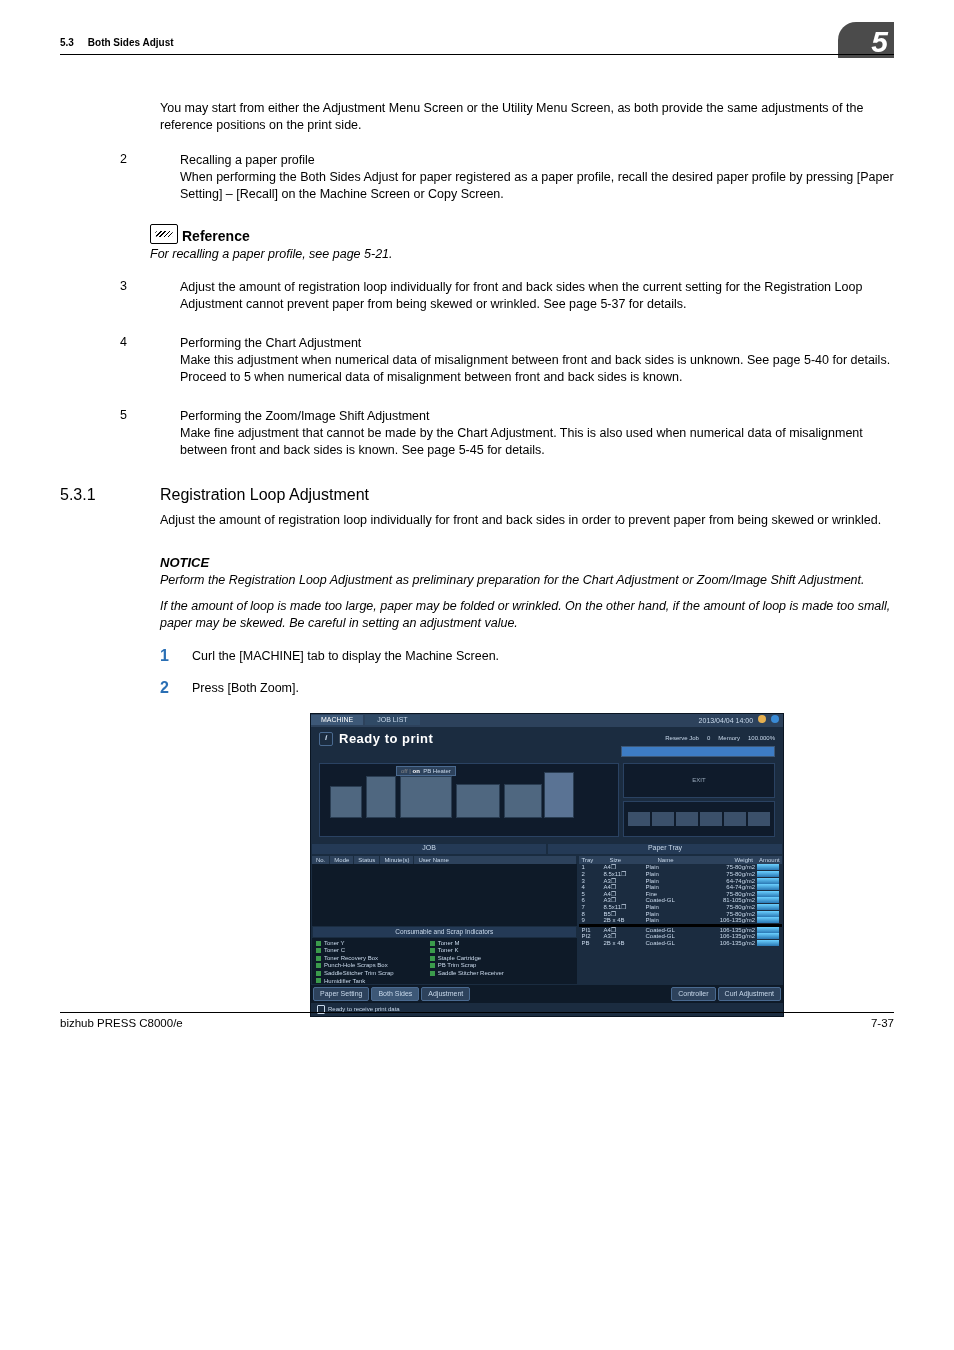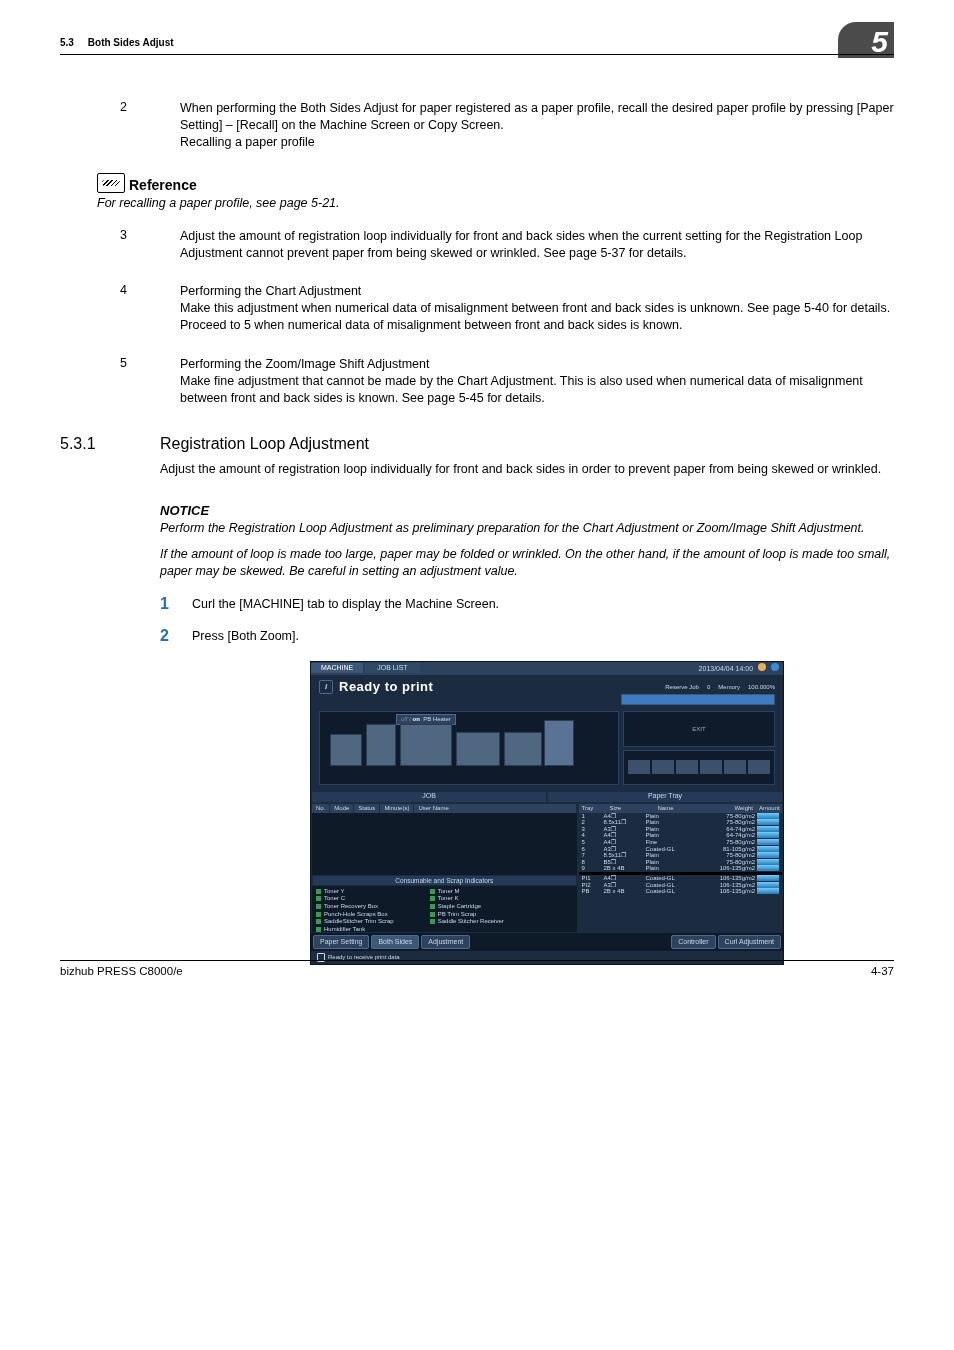--- a/index.html
+++ b/index.html
@@ -49,21 +49,21 @@
     left: 0; right: 0;
     top: 22px;
     height: 1px;
     background: #000;
   }
 
   .intro { margin-left: 100px; font-size: 12.5px; line-height: 1.35; margin-bottom: 18px;}
   .num-row { display: flex; margin: 0 0 22px 60px; }
   .num-cell { width: 60px; font-size: 12.5px; flex-shrink:0; }
   .num-body { font-size: 12.5px; line-height: 1.35; }
-  .ref-block { margin-left: 37px; margin-bottom: 18px;}
+  .ref-block { margin-left: 90px; margin-bottom: 18px;}
   .ref-icon {
     display:inline-block; width:26px; height:18px; vertical-align:-3px;
     border:1.5px solid #000; border-radius:2px; margin-right:4px;
     position:relative;
   }
   .ref-icon::after{
     content:""; position:absolute; left:4px; right:4px; top:6px; height:6px;
     background: repeating-linear-gradient(-45deg,#000 0 1px, transparent 1px 3px);
     border-radius:3px;
   }
@@ -153,26 +153,27 @@
 <div class="page">
   <div class="hdr">
     <span class="hdr-left">
       <span>5.3</span>&nbsp;&nbsp;&nbsp;&nbsp;
       <span>Both Sides Adjust</span>
     </span>
     <div class="hdr-tab">5</div>
     <div class="hdr-line"></div>
   </div>
 
+  <div class="intro">You may start from either the Adjustment Menu Screen or the Utility Menu Screen, as both provide the same adjustments of the reference positions on the print side.</div>
 
   <div class="num-row">
     <div class="num-cell">2</div>
     <div class="num-body">
+      <div>Recalling a paper profile</div>
       <div>When performing the Both Sides Adjust for paper registered as a paper profile, recall the desired paper profile by pressing [Paper Setting] – [Recall] on the Machine Screen or Copy Screen.</div>
-      <div>Recalling a paper profile</div>
     </div>
   </div>
 
   <div class="ref-block">
     <div><span class="ref-icon"></span><span class="ref-title">Reference</span></div>
     <div class="ref-text">For recalling a paper profile, see page 5-21.</div>
   </div>
 
   <div class="num-row">
     <div class="num-cell">3</div>
@@ -399,15 +400,15 @@
     </div>
     <div class="ss-status">
         <span class="ss-lock"></span>
         <span>Ready to receive print data</span>
       </div>
   </div>
 
 
   <div class="ftr">
     <span>bizhub PRESS C8000/e</span>
-    <span>4-37</span>
+    <span>7-37</span>
   </div>
 </div>
 
 </body></html>

